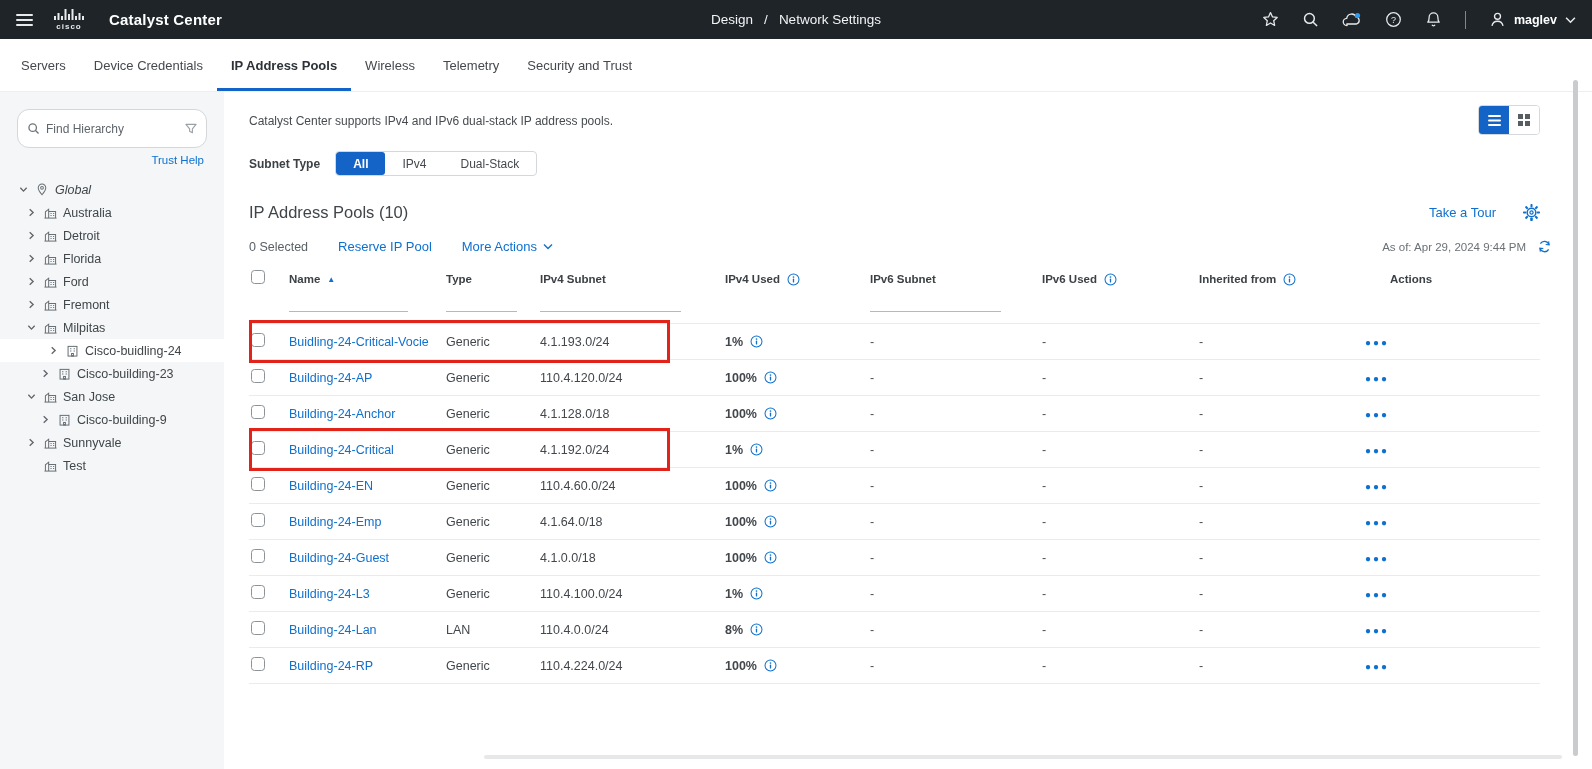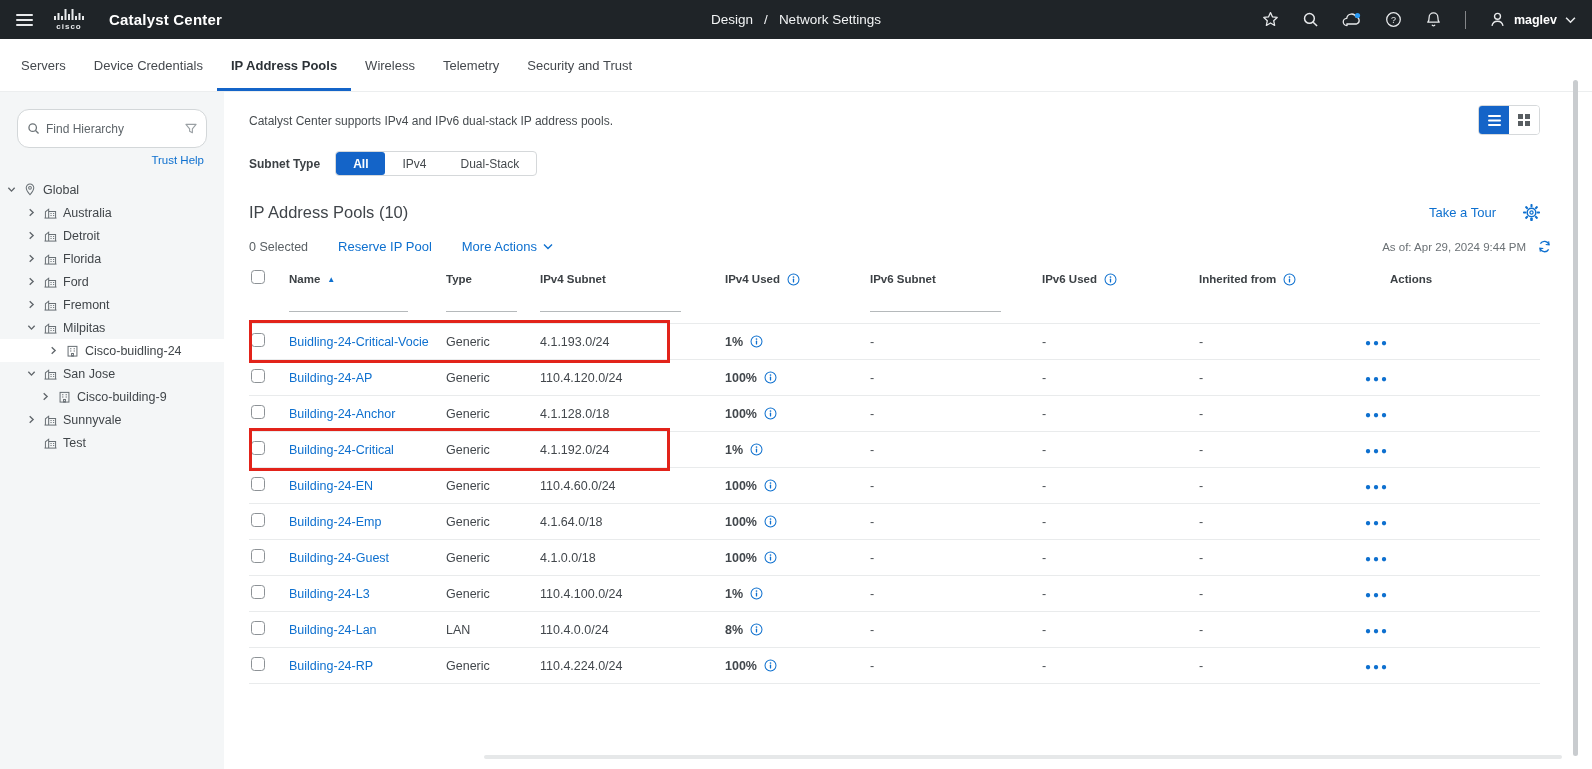--- a/index.html
+++ b/index.html
@@ -28,21 +28,21 @@
 
   
   .page-body { display:flex; height:691px; align-items:flex-start; background:#fff; }
   .sidebar { width:224px; height:679px; background:#f4f6f7; padding-top:17px; flex-shrink:0; }
   .searchbox { width:190px; height:39px; margin:0 auto; background:#fff; border:1px solid #d3d7d9; border-radius:12px; display:flex; align-items:center; padding:0 9px; gap:6px; }
   .searchbox input { border:none; outline:none; background:transparent; flex:1; font-size:12px; color:#45494a; font-family:"Liberation Sans",sans-serif; min-width:0; }
   .searchbox input::placeholder { color:#5f666b; }
   .search-help { display:block; text-align:right; padding-right:20px; margin-top:6px; font-size:11.5px; color:#0e70cf; text-decoration:none; cursor:pointer; }
   .tree { margin-top:12px; }
   .tree-row { height:23px; display:flex; align-items:center; gap:6px; font-size:12.5px; color:#41464a; cursor:pointer; }
-  .tree-row.lvl0 { padding-left:6px; }
+  .tree-row.lvl0 { padding-left:18px;font-style:italic; }
   .tree-row.lvl1 { padding-left:26px; }
   .tree-row.lvl2 { padding-left:40px; }
   .tree-row.selected { background:#ffffff;padding-left:48px; }
   .chev { width:11px; height:11px; display:flex; align-items:center; justify-content:center; flex-shrink:0; }
   .node-icon { width:14px; height:14px; display:flex; align-items:center; justify-content:center; flex-shrink:0; }
 
   
   .main { flex:1; position:relative; padding-left:25px; height:691px; }
   .banner { margin-top:22px; font-size:12px; color:#474c50; }
   .view-toggle { position:absolute; top:13px; right:52px; display:flex; border:1px solid #d6d9db; border-radius:4px; overflow:hidden; background:#fff; }
@@ -329,20 +329,38 @@
                 <rect x="2.2" y="1.5" width="9.6" height="10.5"></rect>
                 <line x1="4.4" y1="4" x2="5.8" y2="4"></line>
                 <line x1="8.2" y1="4" x2="9.6" y2="4"></line>
                 <line x1="4.4" y1="6.5" x2="5.8" y2="6.5"></line>
                 <line x1="8.2" y1="6.5" x2="9.6" y2="6.5"></line>
                 <rect x="6" y="9.2" width="2" height="2.8"></rect>
               </svg>
             </span>
             <span class="node-label">Cisco-buidling-24</span>
           </div>
+          <div class="tree-row lvl2">
+            <span class="chev">
+              <svg width="9" height="9" viewBox="0 0 10 10" fill="none" stroke="#60666b" stroke-width="1.5">
+                <polyline points="3,1.5 6.8,5 3,8.5"></polyline>
+              </svg>
+            </span>
+            <span class="node-icon">
+              <svg width="13" height="12" viewBox="0 0 14 13" fill="none" stroke="#697075" stroke-width="1.1">
+                <rect x="2.2" y="1.5" width="9.6" height="10.5"></rect>
+                <line x1="4.4" y1="4" x2="5.8" y2="4"></line>
+                <line x1="8.2" y1="4" x2="9.6" y2="4"></line>
+                <line x1="4.4" y1="6.5" x2="5.8" y2="6.5"></line>
+                <line x1="8.2" y1="6.5" x2="9.6" y2="6.5"></line>
+                <rect x="6" y="9.2" width="2" height="2.8"></rect>
+              </svg>
+            </span>
+            <span class="node-label">Cisco-building-23</span>
+          </div>
           <div class="tree-row lvl1">
             <span class="chev">
               <svg width="9" height="9" viewBox="0 0 10 10" fill="none" stroke="#60666b" stroke-width="1.5">
                 <polyline points="1.5,3 5,6.8 8.5,3"></polyline>
               </svg>
             </span>
             <span class="node-icon">
               <svg width="13" height="12" viewBox="0 0 14 13" fill="none" stroke="#697075" stroke-width="1.1">
                 <path d="M1.5 12V5.2L5 2.4v9.6"></path>
                 <path d="M5 5h7.5v7"></path>

